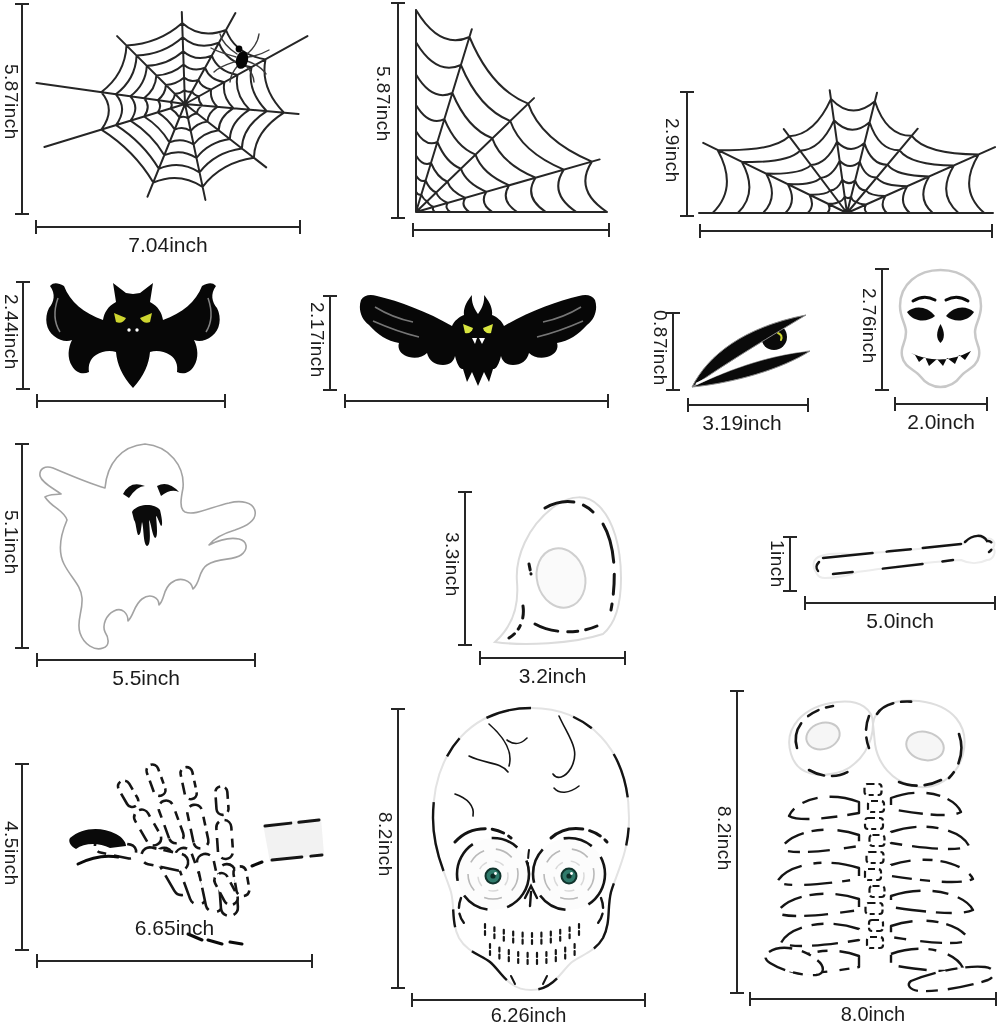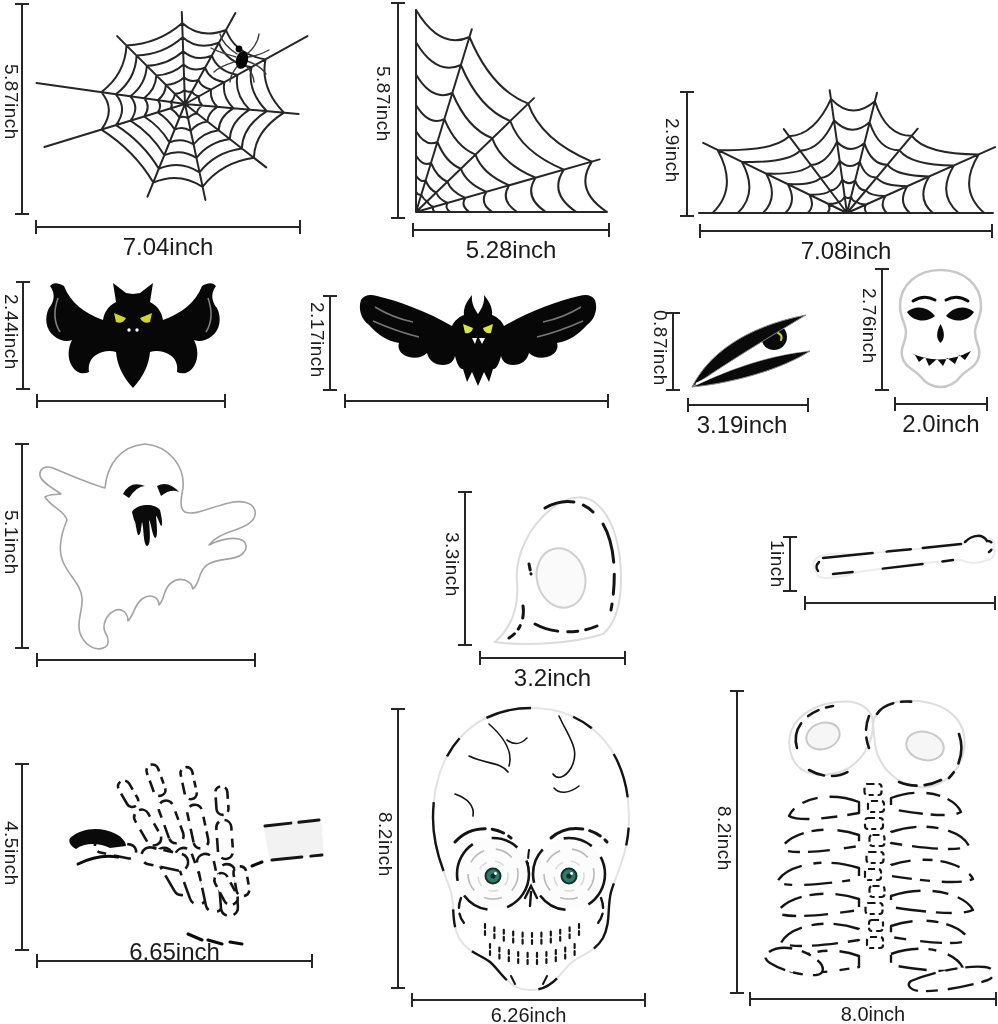--- a/index.html
+++ b/index.html
@@ -5,21 +5,21 @@
   html,body{margin:0;padding:0;background:#fff;}
   body{width:998px;height:1024px;position:relative;font-family:"Liberation Sans",sans-serif;color:#1b1b1b;overflow:hidden;}
   #canvas{position:absolute;left:0;top:0;width:998px;height:1024px;background:#fff;}
   .vdim{position:absolute;width:2px;background:#262626;}
   .vdim::before,.vdim::after{content:"";position:absolute;left:-6px;width:14px;height:2px;background:#262626;}
   .vdim::before{top:-1px}.vdim::after{bottom:-1px}
   .hdim{position:absolute;height:2px;background:#262626;}
   .hdim::before,.hdim::after{content:"";position:absolute;top:-6px;width:2px;height:14px;background:#262626;}
   .hdim::before{left:-1px}.hdim::after{right:-1px}
   .vlabel{position:absolute;writing-mode:vertical-rl;font-size:19px;letter-spacing:.5px;white-space:nowrap;}
-  .hlabel{position:absolute;font-size:24px;text-align:center;white-space:nowrap;}
+  .hlabel{position:absolute;font-size:21px;text-align:center;white-space:nowrap;}
   .art{position:absolute;overflow:visible;}
 </style>
 </head>
 <body>
 
 <div id="canvas">
 
   <div class="vdim" style="left:21px;top:4px;height:210px"></div>
   <div class="vlabel" style="left:0px;top:64px">5.87inch</div>
   <svg class="art" style="left:30px;top:4px" width="280" height="210" viewBox="0 0 280 210">
@@ -37,31 +37,29 @@
   <div class="hlabel" style="left:36px;top:233px;width:264px">7.04inch</div>
 
   <div class="vdim" style="left:397px;top:3px;height:215px"></div>
   <div class="vlabel" style="left:372px;top:66px">5.87inch</div>
   <svg class="art" style="left:404px;top:0px" width="212" height="222" viewBox="0 0 212 222">
     <g id="web2">
         <path d="M12,212L12.0,10.0M12,212L67.8,29.3M12,212L130.0,98.1M12,212L195.6,159.4M12,212L203.0,212.0M12.0,191.8Q14.4,195.8 17.4,194.5Q19.5,199.7 23.2,201.2Q24.5,204.8 29.6,207.0Q27.7,209.8 31.1,212.0M12.0,175.6Q16.4,182.9 21.6,180.5Q25.6,189.9 32.2,192.5Q34.5,199.0 43.7,202.9Q40.3,208.0 46.4,212.0M12.0,155.4Q18.8,166.7 27.0,163.0Q33.1,177.6 43.4,181.7Q46.9,191.8 61.3,197.9Q56.1,205.8 65.5,212.0M12.0,131.2Q21.7,147.3 33.4,142.0Q42.1,162.9 56.9,168.7Q61.9,183.2 82.4,191.8Q75.0,203.2 88.4,212.0M12.0,104.9Q24.8,126.2 40.4,119.2Q51.9,146.9 71.5,154.6Q78.1,173.8 105.2,185.3Q95.4,200.3 113.2,212.0M12.0,74.6Q28.4,102.0 48.4,93.0Q63.2,128.5 88.3,138.3Q96.8,163.0 131.6,177.7Q119.0,197.0 141.9,212.0M12.0,42.3Q32.3,76.1 56.9,65.0Q75.2,108.8 106.3,121.0Q116.8,151.5 159.8,169.6Q144.2,193.4 172.4,212.0M12.0,10.0Q36.2,50.2 65.5,37.0Q87.3,89.2 124.2,103.6Q136.8,140.0 187.9,161.6Q169.4,189.9 203.0,212.0" fill="none" stroke="#262626" stroke-width="2" stroke-linecap="round"></path>
       </g>
   </svg>
   <div class="hdim" style="left:413px;top:229px;width:196px"></div>
-  <div class="hlabel" style="left:413px;top:236px;width:196px">5.28inch</div>
 
   <div class="vdim" style="left:686px;top:92px;height:124px"></div>
   <div class="vlabel" style="left:661px;top:118px">2.9inch</div>
   <svg class="art" style="left:695px;top:85px" width="303" height="132" viewBox="0 0 303 132">
     <g id="web3">
         <path d="M152,128L12.0,128.0M152,128L8.2,57.9M152,128L88.8,44.1M152,128L134.7,5.2M152,128L182.0,7.7M152,128L222.7,43.7M152,128L300.0,62.1M152,128L295.0,128.0M132.4,128.0Q136.2,124.3 133.1,118.8Q141.2,119.1 143.6,116.8Q147.3,116.6 149.7,111.4Q152.7,114.6 156.1,111.7Q157.7,116.8 161.4,116.7Q163.4,119.4 171.2,119.5Q168.0,124.6 172.0,128.0M112.8,128.0Q120.4,120.7 114.3,109.6Q130.4,110.2 135.1,105.6Q142.6,105.2 147.3,94.7Q153.4,101.2 160.1,95.4Q163.4,105.5 170.9,105.5Q174.8,110.8 190.4,110.9Q184.1,121.2 192.0,128.0M90.4,128.0Q102.3,116.5 92.7,99.1Q118.0,100.0 125.5,92.9Q137.2,92.2 144.7,75.7Q154.2,85.8 164.8,76.8Q170.0,92.7 181.7,92.6Q187.8,101.0 212.3,101.2Q202.4,117.3 214.9,128.0M68.0,128.0Q84.2,112.3 71.1,88.5Q105.7,89.8 115.9,80.1Q131.8,79.2 142.0,56.7Q155.0,70.5 169.4,58.1Q176.5,79.9 192.5,79.7Q200.9,91.2 234.2,91.4Q220.8,113.4 237.8,128.0M42.8,128.0Q63.8,107.6 46.8,76.7Q91.8,78.4 105.1,65.7Q125.7,64.6 139.0,35.3Q155.9,53.2 174.6,37.2Q183.9,65.5 204.6,65.3Q215.5,80.1 258.9,80.4Q241.4,109.0 263.5,128.0M17.6,128.0Q43.5,102.9 22.6,64.9Q77.9,66.9 94.2,51.3Q119.7,50.0 136.0,13.9Q156.8,36.0 179.9,16.2Q191.2,51.0 216.8,50.8Q230.2,69.1 283.6,69.4Q262.1,104.6 289.3,128.0M4,128L298,128" fill="none" stroke="#262626" stroke-width="2" stroke-linecap="round"></path>
       </g>
   </svg>
   <div class="hdim" style="left:700px;top:230px;width:292px"></div>
-  <div class="hlabel" style="left:700px;top:237px;width:292px">7.08inch</div>
 
   <div class="vdim" style="left:22px;top:282px;height:107px"></div>
   <div class="vlabel" style="left:0px;top:294px">2.44inch</div>
   <svg class="art" style="left:36px;top:280px" width="195" height="112" viewBox="0 0 195 112">
     <path fill="#070707" d="M97,14 L104,13 L117,3 L114,22 C122,26 126,33 127,40 C146,33 160,22 166,6 C172,3 176,2 180,6 C174,14 176,22 181,28 C186,38 184,50 176,56 C170,61 163,62 158,60 C162,68 163,78 158,86 C154,93 147,95 141,92 C142,85 140,79 134,75 C128,71 120,70 114,72 C113,84 108,96 97,108 C86,96 81,84 80,72 C74,70 66,71 60,75 C54,79 52,85 53,92 C47,95 40,93 36,86 C31,78 32,68 36,60 C31,62 24,61 18,56 C10,50 8,38 13,28 C18,22 20,14 14,6 C18,2 22,3 28,6 C34,22 48,33 67,40 C68,33 72,26 80,22 L77,3 L90,13 Z"></path>
     <path fill="#cdd52f" d="M104,38 L116,33 L114,42 C110,44 106,42 104,38 Z"></path>
     <path fill="#cdd52f" d="M90,38 L78,33 L80,42 C84,44 88,42 90,38 Z"></path>
     <circle cx="93" cy="50" r="1.7" fill="#fff"></circle>
     <circle cx="101" cy="50" r="1.7" fill="#fff"></circle>
     <path fill="none" stroke="rgba(255,255,255,.5)" stroke-width="1.5" d="M22,18 Q15,38 24,52 M172,18 Q179,38 170,52"></path>
@@ -106,20 +104,21 @@
 
   <div class="vdim" style="left:21px;top:444px;height:204px"></div>
   <div class="vlabel" style="left:0px;top:510px">5.1inch</div>
   <svg class="art" style="left:33px;top:438px" width="230" height="215" viewBox="0 0 230 215">
     <path fill="#fff" stroke="#a3a3a3" stroke-width="1.6" stroke-linejoin="round" d="M112,6 C88,8 74,26 72,50 C58,46 34,36 20,30 C12,27 6,31 7,38 C9,45 20,50 28,56 C22,57 16,56 12,59 C19,70 31,72 34,82 C28,96 24,112 31,126 C38,140 48,147 49,160 C50,174 43,183 47,195 C51,207 62,213 70,210 C77,208 76,200 72,194 C69,187 73,177 81,173 C89,169 95,175 95,183 C101,177 101,167 109,161 C117,155 126,159 126,167 C132,161 130,151 138,145 C147,138 158,142 160,151 C168,144 165,133 174,127 C186,119 200,123 208,117 C216,111 214,103 206,101 C196,99 184,103 176,107 C182,99 192,95 202,92 C214,88 224,82 222,73 C220,64 208,62 196,65 C178,69 162,78 152,74 C146,71 148,60 150,50 C152,28 136,8 112,6 Z"></path>
     <path fill="#0b0b0b" d="M90,56 Q97,42 112,48 Q104,48 96,60 Z"></path>
     <path fill="#0b0b0b" d="M124,48 Q135,42 146,54 Q138,50 128,58 Z"></path>
     <path fill="#0b0b0b" d="M99,74 C103,66 121,64 127,72 C129,80 130,88 128,88 C126,84 124,78 123,78 C124,88 125,100 122,100 C119,97 118,84 116,82 C117,94 118,108 114,108 C110,106 111,90 109,84 C108,90 108,98 105,97 C103,92 103,84 101,82 Z"></path>
   </svg>
   <div class="hdim" style="left:37px;top:659px;width:218px"></div>
+  <div class="hlabel" style="left:37px;top:666px;width:218px">5.5inch</div>
 
   <div class="vdim" style="left:464px;top:492px;height:153px"></div>
   <div class="vlabel" style="left:441px;top:532px">3.3inch</div>
   <svg class="art" style="left:483px;top:486px" width="148" height="162" viewBox="0 0 148 162">
     <path fill="#fff" stroke="#dcdcdc" stroke-width="2" d="M12,156 C30,140 36,120 34,96 C32,72 44,40 72,20 C88,9 104,8 116,20 C130,34 138,60 138,92 C138,118 132,138 120,148 C90,158 40,160 12,156 Z"></path>
     <ellipse cx="78" cy="92" rx="24" ry="30" transform="rotate(-15 78 92)" fill="#fafafa" stroke="#cfcfcf" stroke-width="2"></ellipse>
     <g fill="none" stroke="#141414" stroke-width="3" stroke-linecap="round">
       <path d="M62,22 C80,12 98,14 110,26" stroke-dasharray="30 10 14 8"></path>
       <path d="M120,38 C132,58 134,92 128,124" stroke-dasharray="40 12 20 10"></path>
       <path d="M40,120 C42,134 36,146 26,152" stroke-dasharray="12 8 4 6"></path>
@@ -135,20 +134,21 @@
   <svg class="art" style="left:803px;top:528px" width="195" height="66" viewBox="0 0 195 66">
     <path fill="#fff" stroke="#ececec" stroke-width="2" d="M14,46 C8,38 10,30 18,28 C30,24 40,26 52,26 C90,24 128,20 160,16 C166,8 176,6 182,12 C188,8 194,14 190,20 C194,24 190,32 184,32 C176,36 166,36 158,32 C120,34 84,40 54,44 C44,48 30,50 22,50 C18,50 15,48 14,46 Z"></path>
     <g fill="none" stroke="#141414" stroke-width="2.5" stroke-linecap="round">
       <path d="M20,30 C60,26 120,20 158,16" stroke-dasharray="50 14 24 12"></path>
       <path d="M30,46 C70,42 120,36 150,32" stroke-dasharray="20 30 40 20"></path>
       <path d="M162,14 C170,6 180,6 184,13 C190,12 192,20 186,24" stroke-dasharray="30 8"></path>
       <path d="M16,34 C12,38 13,43 18,45" stroke-dasharray="10 6"></path>
     </g>
   </svg>
   <div class="hdim" style="left:805px;top:602px;width:190px"></div>
+  <div class="hlabel" style="left:805px;top:609px;width:190px">5.0inch</div>
 
   <div class="vdim" style="left:21px;top:764px;height:186px"></div>
   <div class="vlabel" style="left:0px;top:821px">4.5inch</div>
   <svg class="art" style="left:38px;top:746px" width="285" height="212" viewBox="0 0 285 212">
     <polygon points="225,78 283,72 286,108 232,116" fill="#f2f2f2"></polygon>
     <g fill="none" stroke="#151515" stroke-width="3" stroke-linecap="round">
       <path d="M227,80 L281,74" stroke-dasharray="26 8"></path>
       <path d="M234,114 L284,109" stroke-dasharray="30 9"></path>
     </g>
     <g id="fingers">
@@ -169,21 +169,21 @@
         <rect x="0" y="-7" width="34" height="14" rx="7" fill="#fff" stroke="#151515" stroke-width="2.6" stroke-dasharray="10 6" transform="translate(196,158) rotate(-118)"></rect>
         <rect x="0" y="-6.5" width="30" height="13" rx="6.5" fill="#fff" stroke="#151515" stroke-width="2.6" stroke-dasharray="8 6" transform="translate(206,150) rotate(-100)"></rect>
       </g>
     <path fill="#0a0a0a" d="M32,92 C44,82 62,80 78,88 C84,91 88,96 88,100 L72,102 C60,96 46,97 38,103 C32,100 30,95 32,92 Z"></path>
     <path fill="none" stroke="#0a0a0a" stroke-width="3" stroke-linecap="round" d="M40,118 C54,111 68,109 80,111"></path>
     <g stroke="#0a0a0a" stroke-width="3" stroke-linecap="round">
       <path d="M150,188 l14,6 M170,194 l14,4 M192,196 l12,2 M214,120 l10,-4"></path>
     </g>
   </svg>
   <div class="hdim" style="left:37px;top:960px;width:275px"></div>
-  <div class="hlabel" style="left:37px;top:938px;width:275px">6.65inch</div>
+  <div class="hlabel" style="left:37px;top:916px;width:275px">6.65inch</div>
 
   <div class="vdim" style="left:397px;top:709px;height:279px"></div>
   <div class="vlabel" style="left:374px;top:812px">8.2inch</div>
   <svg class="art" style="left:411px;top:700px" width="240" height="298" viewBox="0 0 240 298">
     <path fill="#fff" stroke="#e3e3e3" stroke-width="2" d="M120,8 C64,8 22,48 22,118 C22,152 34,172 40,192 C44,208 40,222 48,238 C56,252 70,255 79,262 C90,271 97,290 120,290 C143,290 150,271 161,262 C170,255 184,252 192,238 C200,222 196,208 200,192 C206,172 218,152 218,118 C218,48 176,8 120,8 Z"></path>
     <path fill="none" stroke="#141414" stroke-width="2.4" stroke-dasharray="46 34 22 48 70 40 18 30" d="M120,8 C64,8 22,48 22,118 C22,152 34,172 40,192 C44,208 40,222 48,238 C56,252 70,255 79,262 C90,271 97,290 120,290 C143,290 150,271 161,262 C170,255 184,252 192,238 C200,222 196,208 200,192 C206,172 218,152 218,118 C218,48 176,8 120,8 Z"></path>
     <g fill="none" stroke="#141414" stroke-width="1.6" stroke-linecap="round">
       <path d="M78,24 C94,38 102,52 98,66"></path>
       <path d="M148,16 C158,38 170,50 160,68 C154,78 146,80 142,74"></path>
       <path d="M58,56 C74,64 90,62 97,72"></path>

